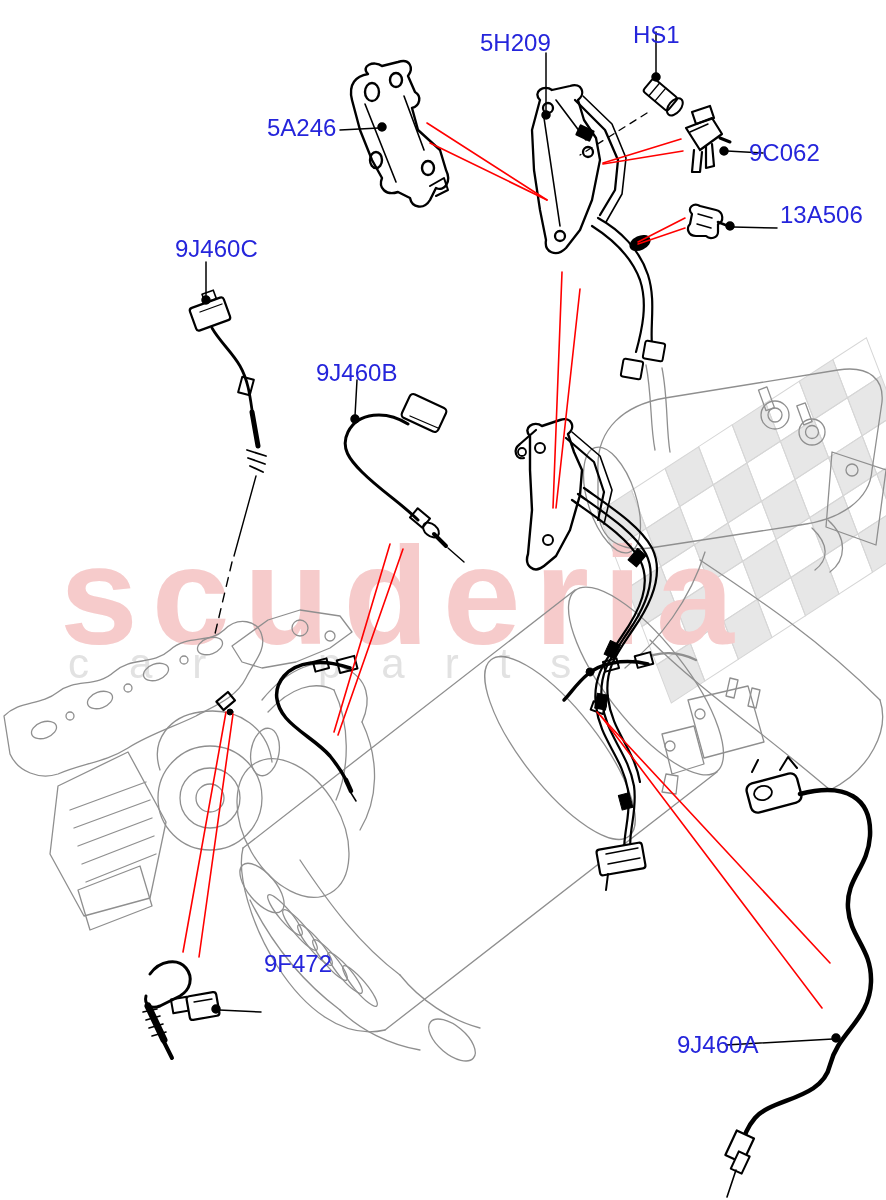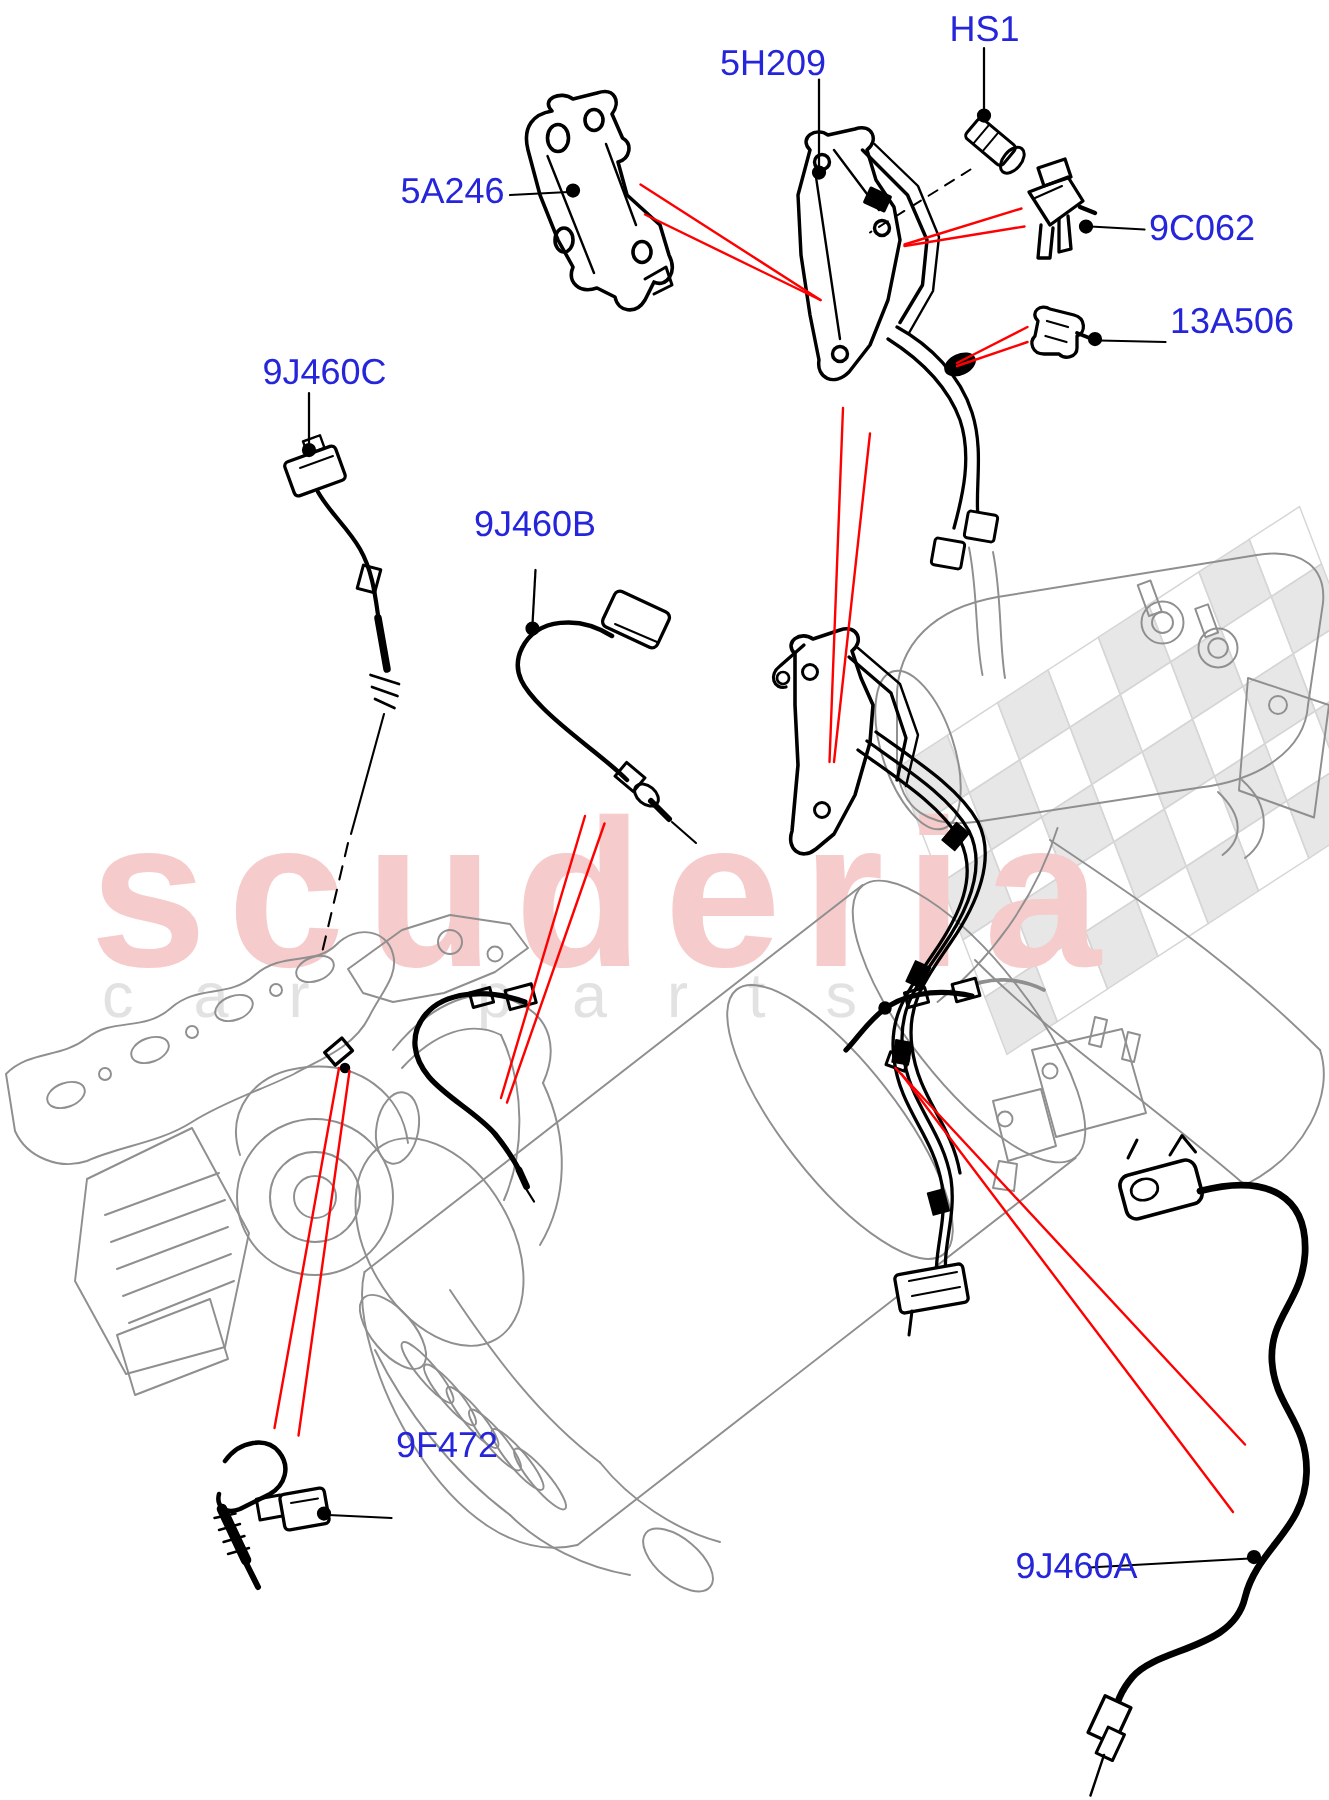--- a/index.html
+++ b/index.html
@@ -315,23 +315,23 @@
         <circle cx="206" cy="300" r="4"></circle>
     <path d="M357,380 L355,416" fill="none"></path>
         <circle cx="355" cy="419" r="4"></circle>
     <path d="M261,1012 L219,1010" fill="none"></path>
         <circle cx="216" cy="1009" r="4"></circle>
     <path d="M726,1045 L833,1039" fill="none"></path>
         <circle cx="836" cy="1038" r="4"></circle>
   </g>
 </svg>
 
-<div class="lbl" style="left:633px;top:8px">HS1</div>
+<div class="lbl" style="left:633px;top:23px">HS1</div>
 <div class="lbl" style="left:480px;top:31px">5H209</div>
 <div class="lbl" style="left:267px;top:116px">5A246</div>
-<div class="lbl" style="left:766px;top:141px">9C062</div>
+<div class="lbl" style="left:749px;top:141px">9C062</div>
 <div class="lbl" style="left:780px;top:203px">13A506</div>
 <div class="lbl" style="left:175px;top:237px">9J460C</div>
-<div class="lbl" style="left:316px;top:338px">9J460B</div>
+<div class="lbl" style="left:316px;top:361px">9J460B</div>
 <div class="lbl" style="left:264px;top:952px">9F472</div>
 <div class="lbl" style="left:677px;top:1033px">9J460A</div>
 
 </div>
 
 </body></html>

